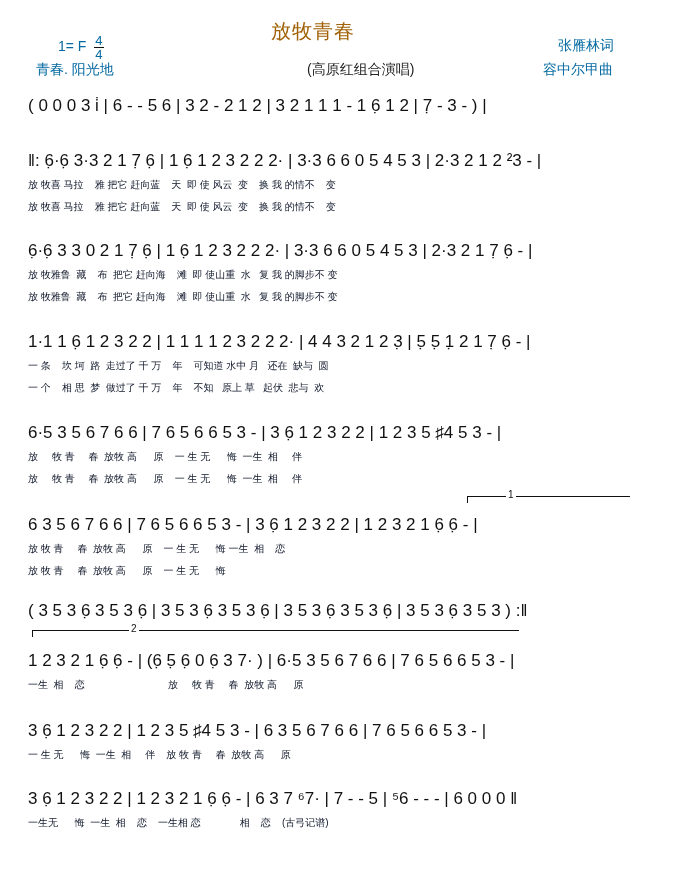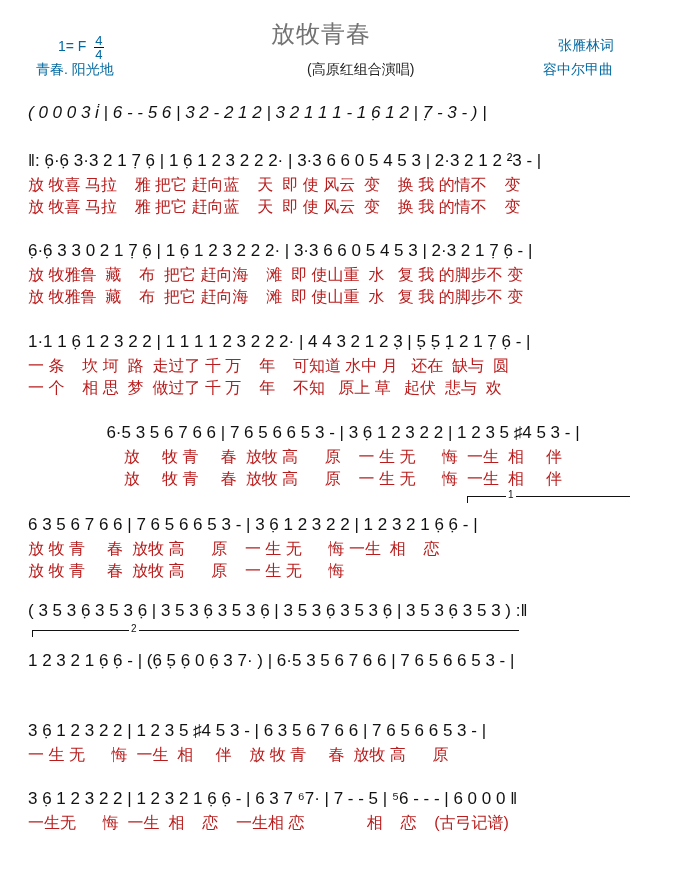--- a/index.html
+++ b/index.html
@@ -1,29 +1,29 @@
 <!DOCTYPE html>
 <html><head>
 <meta charset="utf-8">
 <style>
   html, body { margin: 0; padding: 0; background: #ffffff; }
   body { width: 677px; height: 871px; position: relative; overflow: hidden;
          font-family: "Liberation Sans", "DejaVu Sans", sans-serif; color: #111; }
   .abs { position: absolute; }
   .hdr { font-size: 14px; color: #0369a1; }
-  .title { font-size: 24px; color: #737373; letter-spacing: 1px; }
+  .title { font-size: 20px; color: #a16207; letter-spacing: 1px; }
   .sub { font-size: 14px; color: #222; }
   .key { font-size: 14px; }
   .frac { display: inline-block; vertical-align: middle; text-align: center; font-size: 13px; line-height: 13px; margin-left: 4px; }
   .frac span { display: block; }
   .frac .top { border-bottom: 1px solid #111; padding: 0 1px; }
 
   .staff { position: absolute; left: 28px; width: 630px; white-space: nowrap; font-size: 17px; font-weight: normal; letter-spacing: 0; }
   .notes { height: 26px; line-height: 26px; }
-  .lyr { font-size: 16px; height: 22px; line-height: 22px; white-space: pre; color: #b91c1c; }
+  .lyr { font-size: 10px; height: 22px; line-height: 22px; white-space: pre; color: #0f172a; }
   .volta { position: absolute; height: 6px; border-top: 1px solid #111; border-left: 1px solid #111; font-size: 10px; }
   .volta span { position: absolute; top: -8px; background: #fff; padding: 0 2px; }
 </style>
 </head>
 <body>
 
 <div class="abs hdr key" style="left:58px; top:34px;">
   <span>1= F</span>
   <span class="frac">
     <span class="top">4</span>
@@ -31,21 +31,21 @@
   </span>
 </div>
 <div class="abs hdr" style="left:36px; top:61px;">青春. 阳光地</div>
 
 <div class="abs title" style="left:271px; top:18px;">放牧青春</div>
 <div class="abs sub" style="left:269px; top:61px;margin-left:38px;">(高原红组合演唱)</div>
 
 <div class="abs hdr" style="left:558px; top:37px;">张雁林词</div>
 <div class="abs hdr" style="left:543px; top:61px;">容中尔甲曲</div>
 
-<div class="staff" style="top:100px;font-style:italic;">
+<div class="staff" style="top:93px;">
   <div class="notes">( 0 0 0 3 i̇  |  6 - - 5 6  |  3 2 - 2 1 2  |  3 2 1 1  1 - 1 6̣ 1 2  |  7̣  - 3  - )  |</div>
 </div>
 
 <div class="staff" style="top:148px;">
   <div class="notes">‖: 6̣·6̣ 3·3 2 1 7̣ 6̣ | 1 6̣ 1 2 3 2 2 2· | 3·3 6 6 0 5 4 5 3 | 2·3 2 1 2 ²3 - |</div>
   <div class="lyr">放 牧喜 马拉    雅 把它 赶向蓝    天  即 使 风云  变    换 我 的情不    变</div>
   <div class="lyr">放 牧喜 马拉    雅 把它 赶向蓝    天  即 使 风云  变    换 我 的情不    变</div>
 </div>
 
 <div class="staff" style="top:238px;">
@@ -53,21 +53,21 @@
   <div class="lyr">放 牧雅鲁  藏    布  把它 赶向海    滩  即 使山重  水   复 我 的脚步不 变</div>
   <div class="lyr">放 牧雅鲁  藏    布  把它 赶向海    滩  即 使山重  水   复 我 的脚步不 变</div>
 </div>
 
 <div class="staff" style="top:329px;">
   <div class="notes">1·1 1 6̣ 1 2 3 2 2 | 1 1 1 1 2 3 2 2 2· | 4 4 3 2 1 2 3̣ | 5̣ 5̣ 1̣ 2 1 7̣ 6̣ - |</div>
   <div class="lyr">一 条    坎 坷  路  走过了 千 万    年    可知道 水中 月   还在  缺与  圆</div>
   <div class="lyr">一 个    相 思  梦  做过了 千 万    年    不知   原上 草   起伏  悲与  欢</div>
 </div>
 
-<div class="staff" style="top:420px;text-align:center;">
+<div class="staff" style="top:420px;">
   <div class="notes">6·5 3 5 6 7 6 6 | 7 6 5 6 6 5 3 - | 3 6̣ 1 2 3 2 2 | 1 2 3 5 ♯4 5 3 - |</div>
   <div class="lyr">放     牧 青     春  放牧 高      原    一 生 无      悔  一生  相     伴</div>
   <div class="lyr">放     牧 青     春  放牧 高      原    一 生 无      悔  一生  相     伴</div>
 </div>
 
 <div class="volta" style="left:467px; top:496px; width:162px;">
   <span style="left:38px;">1</span>
 </div>
 
 <div class="staff" style="top:512px;">
@@ -79,20 +79,21 @@
 <div class="staff" style="top:598px;">
   <div class="notes">( 3 5  3 6̣ 3 5  3 6̣ | 3 5  3 6̣  3 5  3 6̣ | 3 5  3 6̣ 3 5  3 6̣ | 3 5  3 6̣ 3 5 3 ) :‖</div>
 </div>
 
 <div class="volta" style="left:32px; top:630px; width:486px;">
   <span style="left:96px;">2</span>
 </div>
 
 <div class="staff" style="top:648px;">
   <div class="notes">1 2 3 2 1 6̣ 6̣ - | (6̣ 5̣ 6̣ 0 6̣ 3 7· ) | 6·5 3 5 6 7 6 6 | 7 6 5 6 6 5 3 - |</div>
+  <div class="lyr">一生  相    恋                              放     牧 青     春  放牧 高      原</div>
 </div>
 
 <div class="staff" style="top:718px;">
   <div class="notes">3 6̣ 1 2 3 2 2 | 1 2 3 5 ♯4 5 3 - | 6 3 5 6 7 6 6 | 7 6 5 6 6 5 3 - |</div>
   <div class="lyr">一 生 无      悔  一生  相     伴    放 牧 青     春  放牧 高      原</div>
 </div>
 
 <div class="staff" style="top:786px;">
   <div class="notes">3 6̣ 1 2 3 2 2 | 1 2 3 2 1 6̣ 6̣ - | 6 3 7 ⁶7· | 7 - - 5 | ⁵6 - - - | 6 0 0 0 ‖</div>
   <div class="lyr">一生无      悔  一生  相    恋    一生相 恋              相    恋    (古弓记谱)</div>

